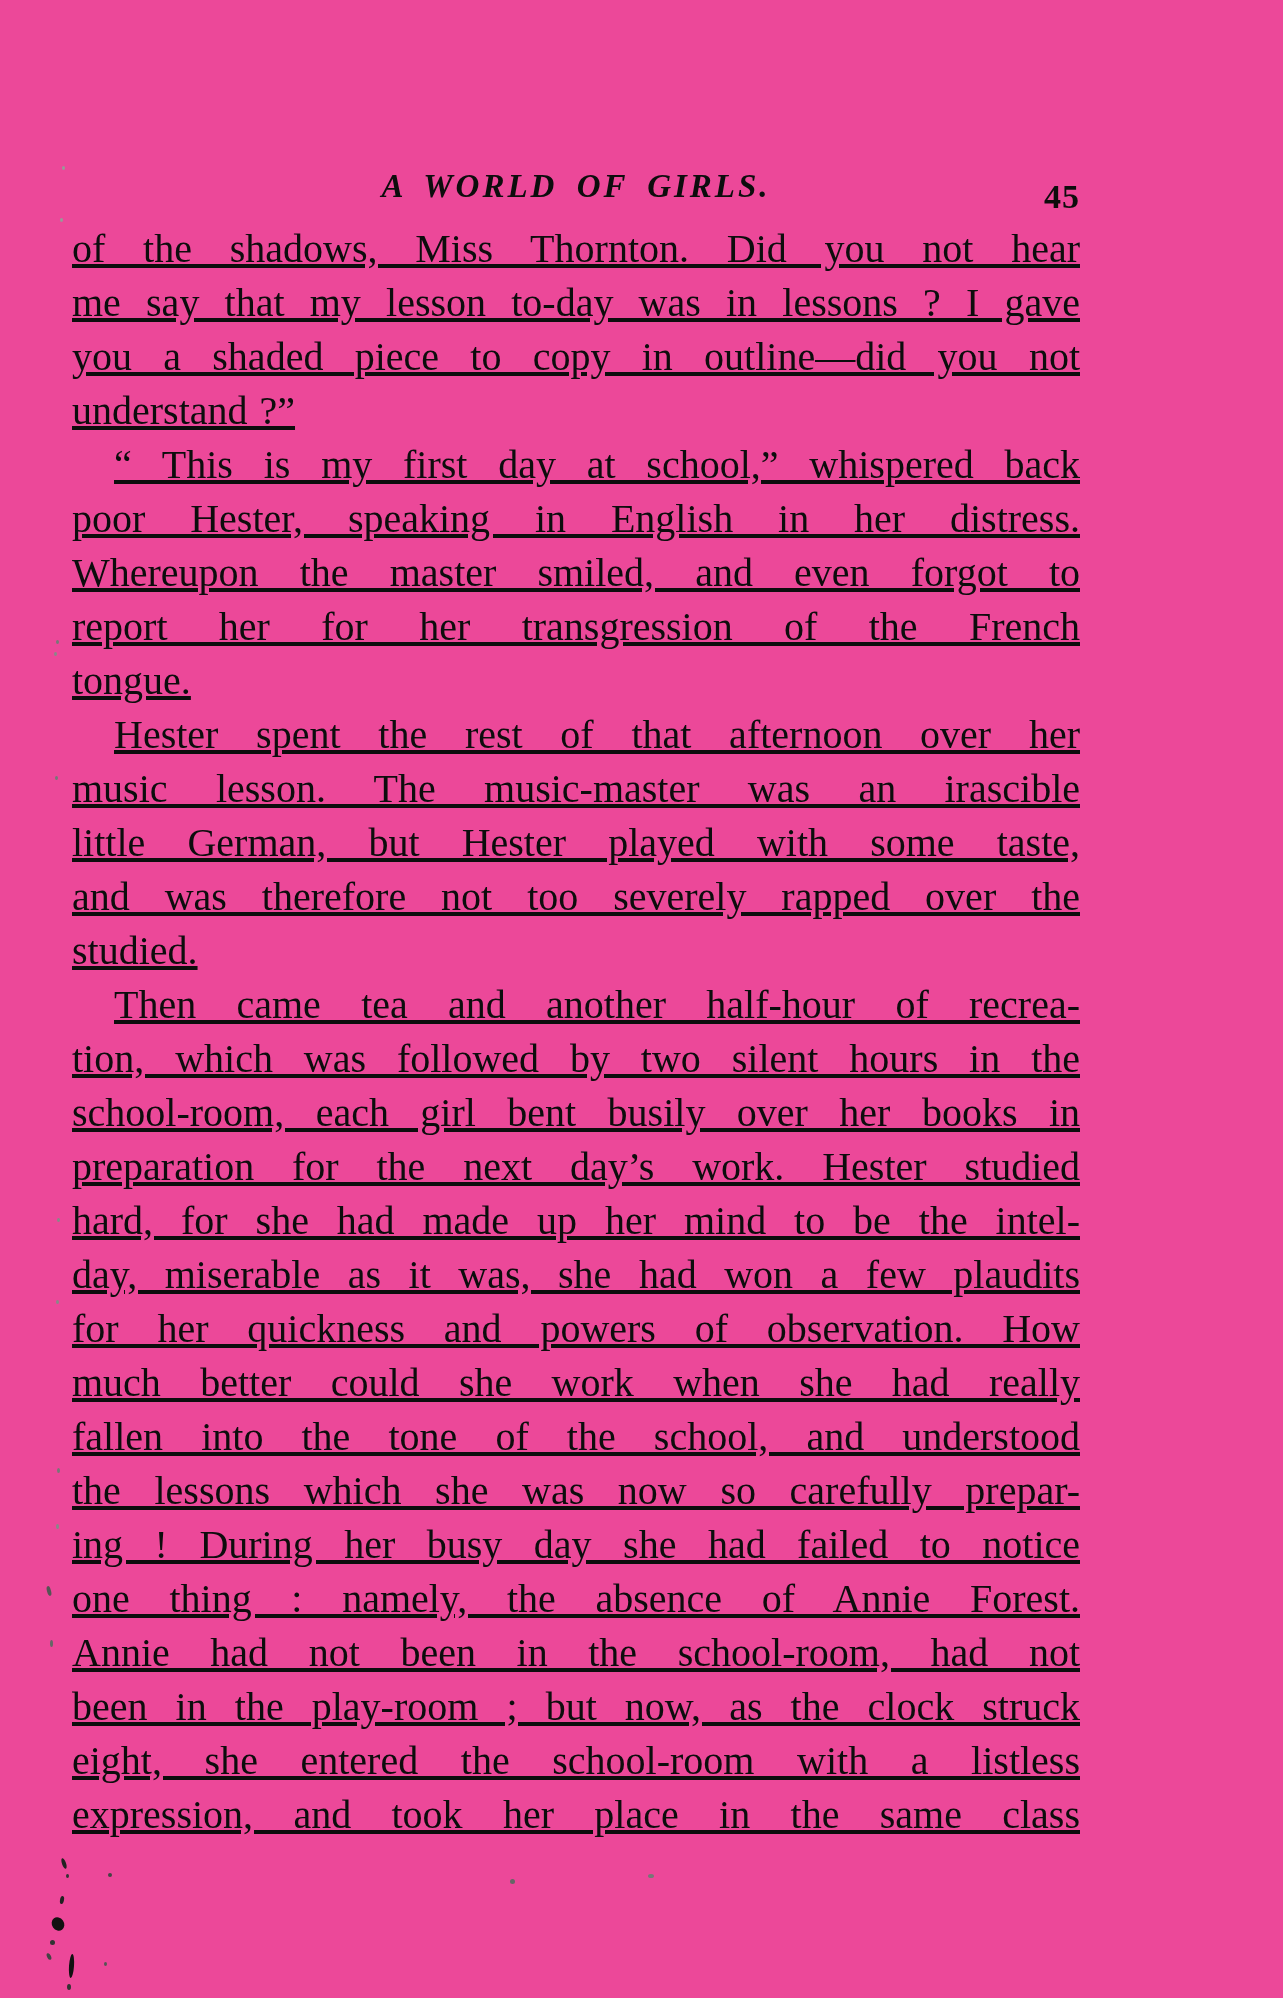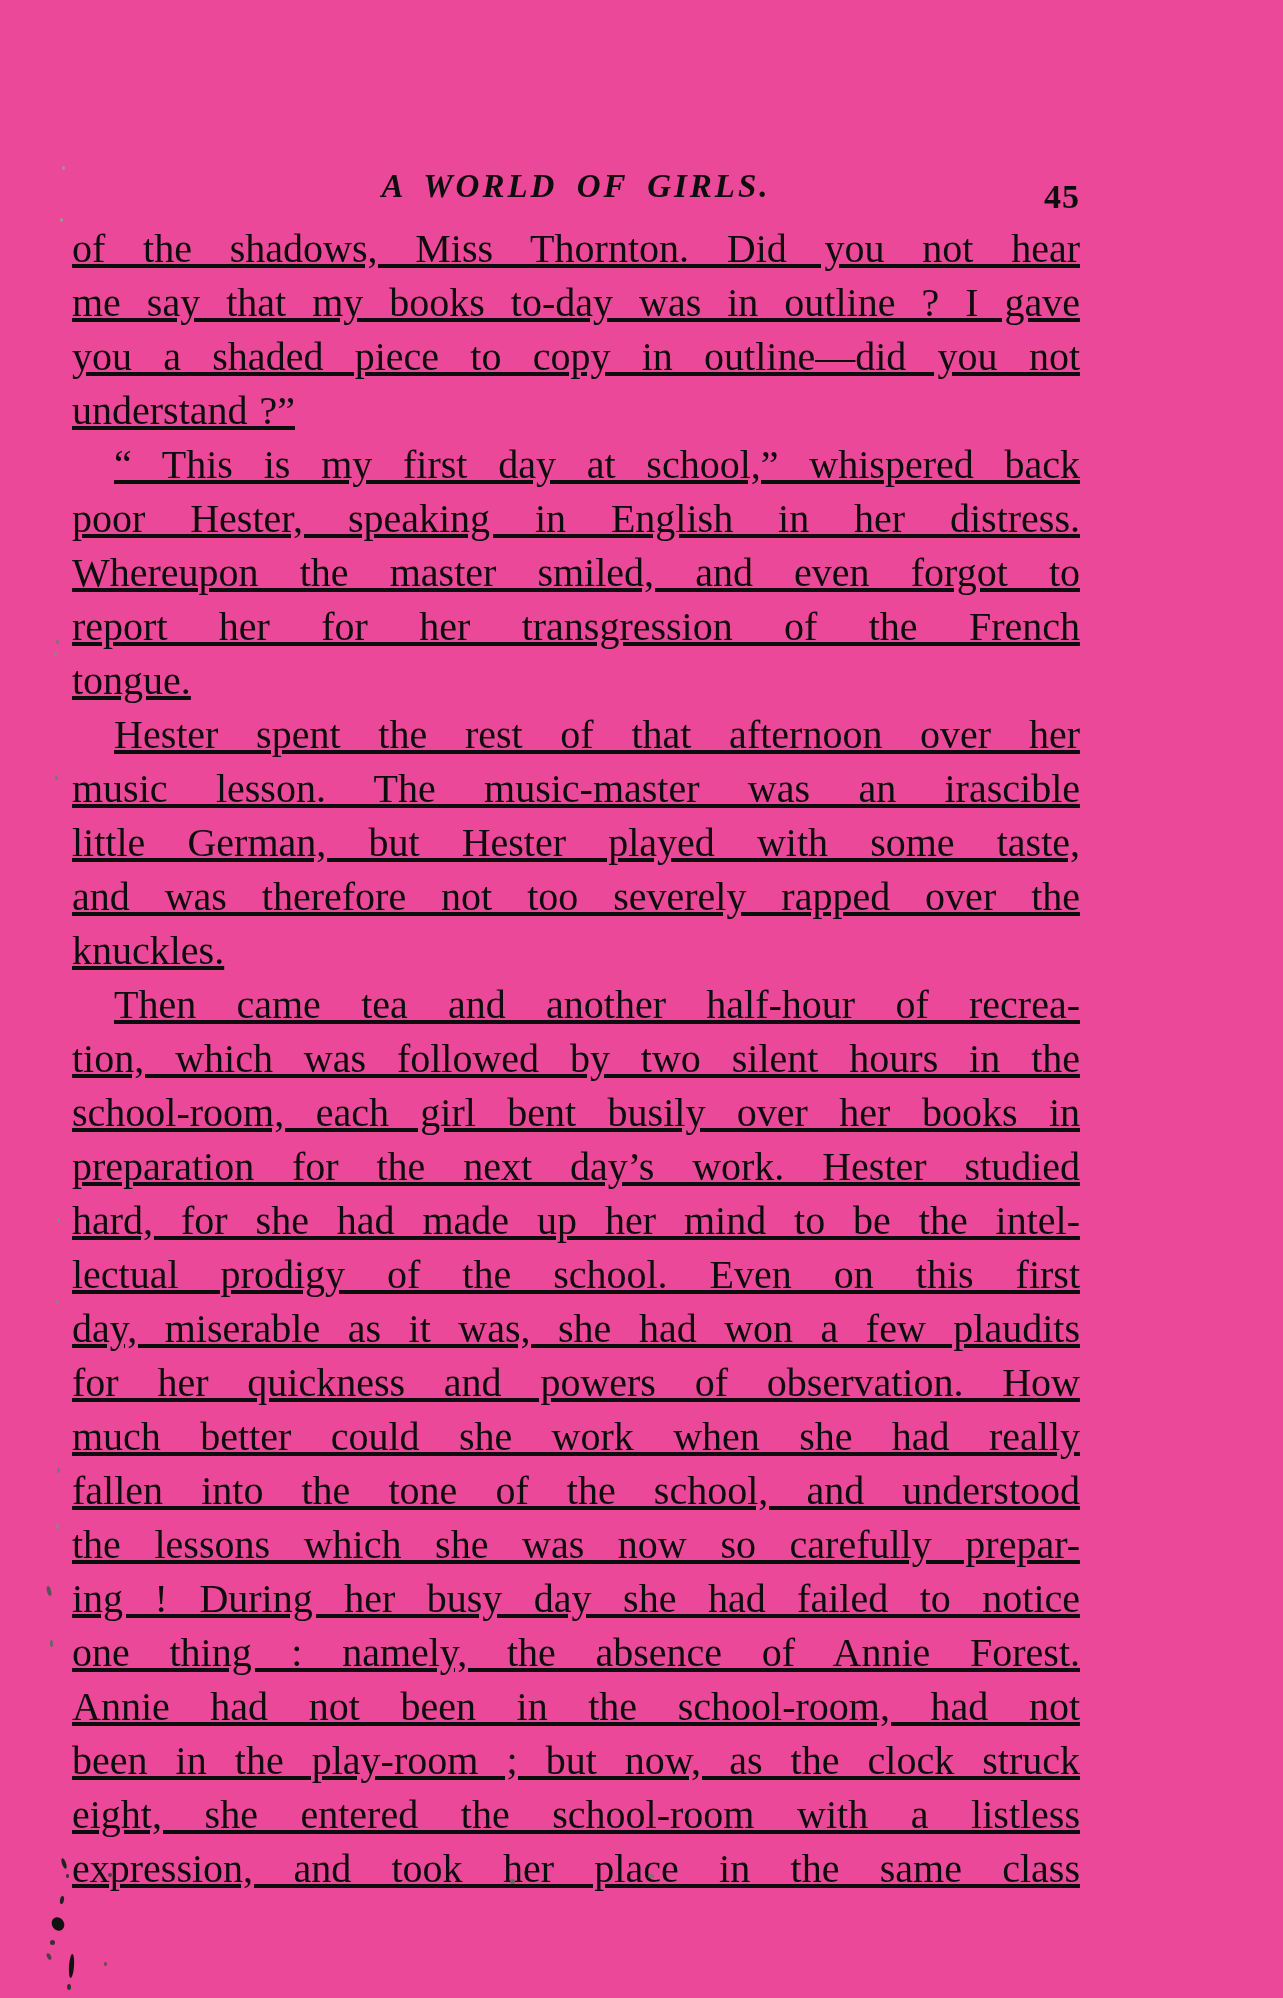--- a/index.html
+++ b/index.html
@@ -59,45 +59,44 @@
 </style>
 </head>
 <body>
 
 <div class="page">
   <div class="running-title">A WORLD OF GIRLS.</div>
   <div class="page-number">45</div>
   <div class="body-text" id="body-text">
       <div class="paragraph">
         <div class="line">of the shadows, Miss Thornton.  Did you not hear</div>
-        <div class="line">me say that my books to-day was in outline ?  I gave</div>
+        <div class="line">me say that my lesson to-day was in lessons ?  I gave</div>
         <div class="line">you a shaded piece to copy in outline—did you not</div>
         <div class="line para-end">understand ?”</div>
       </div>
       <div class="paragraph">
         <div class="line indent">“ This is my first day at school,” whispered back</div>
         <div class="line">poor Hester, speaking in English in her distress.</div>
         <div class="line">Whereupon the master smiled, and even forgot to</div>
         <div class="line">report her for her transgression of the French</div>
         <div class="line para-end">tongue.</div>
       </div>
       <div class="paragraph">
         <div class="line indent">Hester spent the rest of that afternoon over her</div>
         <div class="line">music lesson.  The music-master was an irascible</div>
         <div class="line">little German, but Hester played with some taste,</div>
         <div class="line">and was therefore not too severely rapped over the</div>
-        <div class="line para-end">knuckles.</div>
+        <div class="line para-end">studied.</div>
       </div>
       <div class="paragraph">
         <div class="line indent">Then came tea and another half-hour of recrea-</div>
         <div class="line">tion, which was followed by two silent hours in the</div>
         <div class="line">school-room, each girl bent busily over her books in</div>
         <div class="line">preparation for the next day’s work.  Hester studied</div>
         <div class="line">hard, for she had made up her mind to be the intel-</div>
-        <div class="line">lectual prodigy of the school.  Even on this first</div>
         <div class="line">day, miserable as it was, she had won a few plaudits</div>
         <div class="line">for her quickness and powers of observation.  How</div>
         <div class="line">much better could she work when she had really</div>
         <div class="line">fallen into the tone of the school, and understood</div>
         <div class="line">the lessons which she was now so carefully prepar-</div>
         <div class="line">ing !  During her busy day she had failed to notice</div>
         <div class="line">one thing : namely, the absence of Annie Forest.</div>
         <div class="line">Annie had not been in the school-room, had not</div>
         <div class="line">been in the play-room ; but now, as the clock struck</div>
         <div class="line">eight, she entered the school-room with a listless</div>

